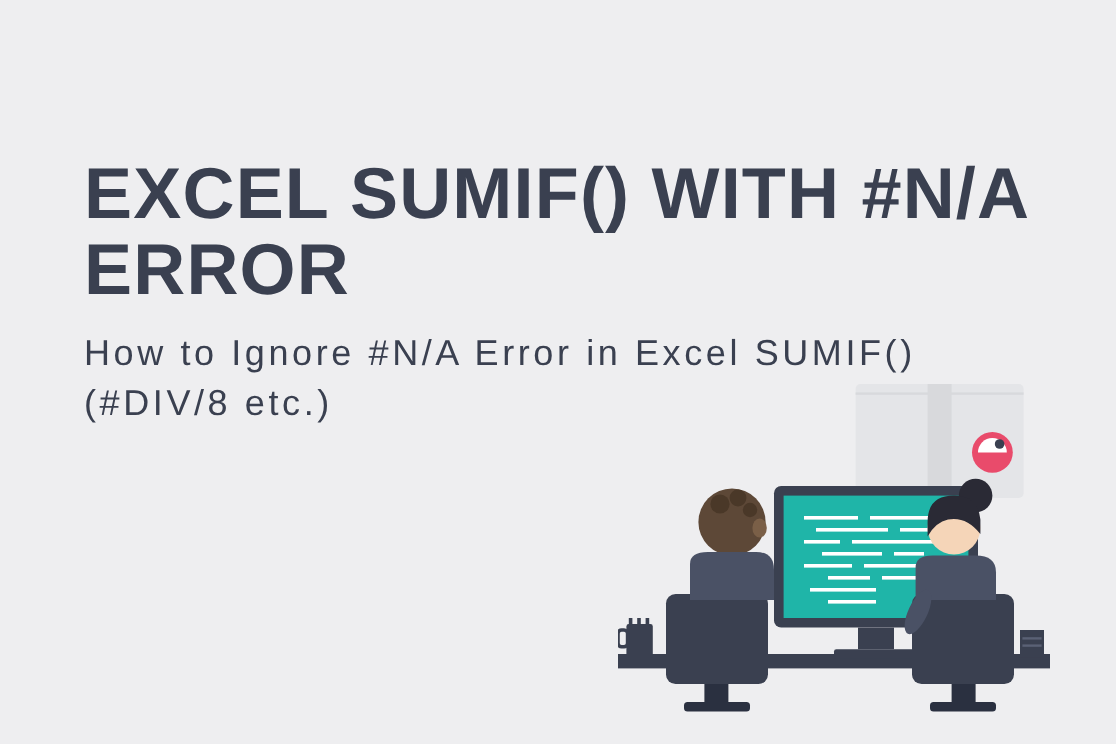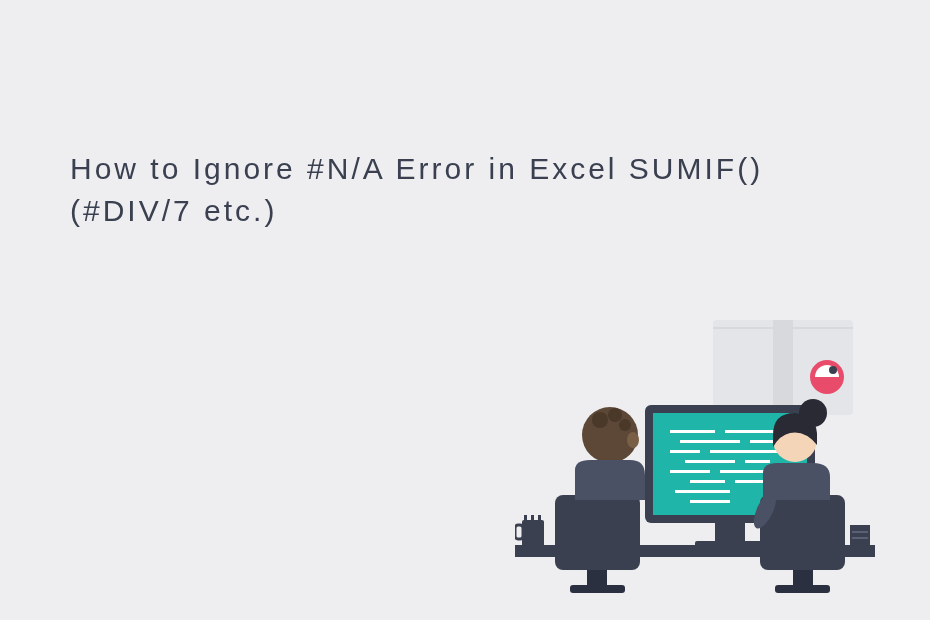--- a/index.html
+++ b/index.html
@@ -42,21 +42,22 @@
       right: 55px;
       bottom: 25px;
       width: 360px;
       height: 280px;
     }
   </style>
 </head>
 <body>
 
 <div class="content">
-  <p class="subtitle">How to Ignore #N/A Error in Excel SUMIF() (#DIV/7 etc.)</p>
+  <h1 class="title">EXCEL SUMIF() WITH #N/A ERROR</h1>
+  <p class="subtitle">How to Ignore #N/A Error in Excel SUMIF() (#DIV/8 etc.)</p>
 </div>
 
 <div class="illustration">
   <svg viewBox="0 0 360 280" xmlns="http://www.w3.org/2000/svg">
 
     <rect x="198" y="5" width="140" height="95" fill="#e4e5e8" rx="4"></rect>
     <rect x="198" y="12" width="140" height="2" fill="#d8d9dc"></rect>
     <rect x="258" y="5" width="20" height="95" fill="#d8d9dc"></rect>
 
     <rect x="0" y="230" width="360" height="12" fill="#3a4050"></rect>

